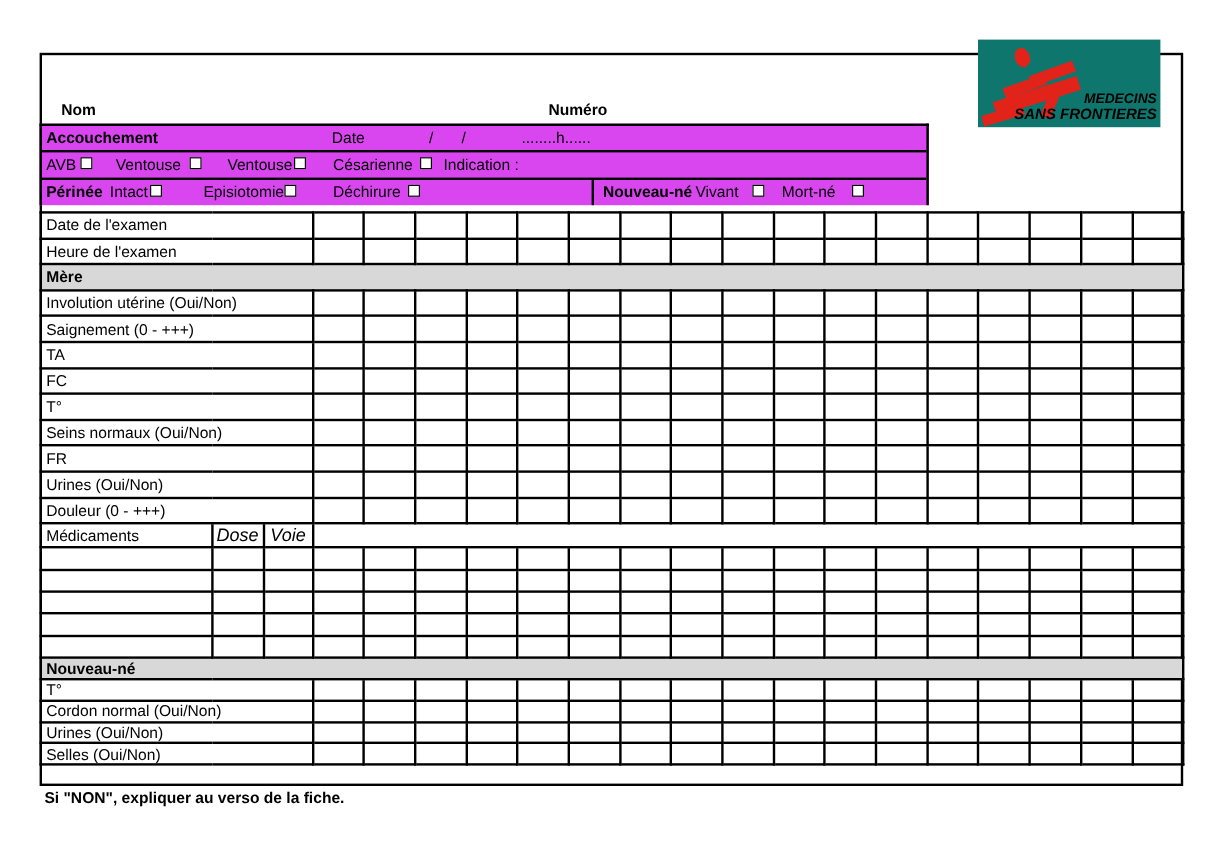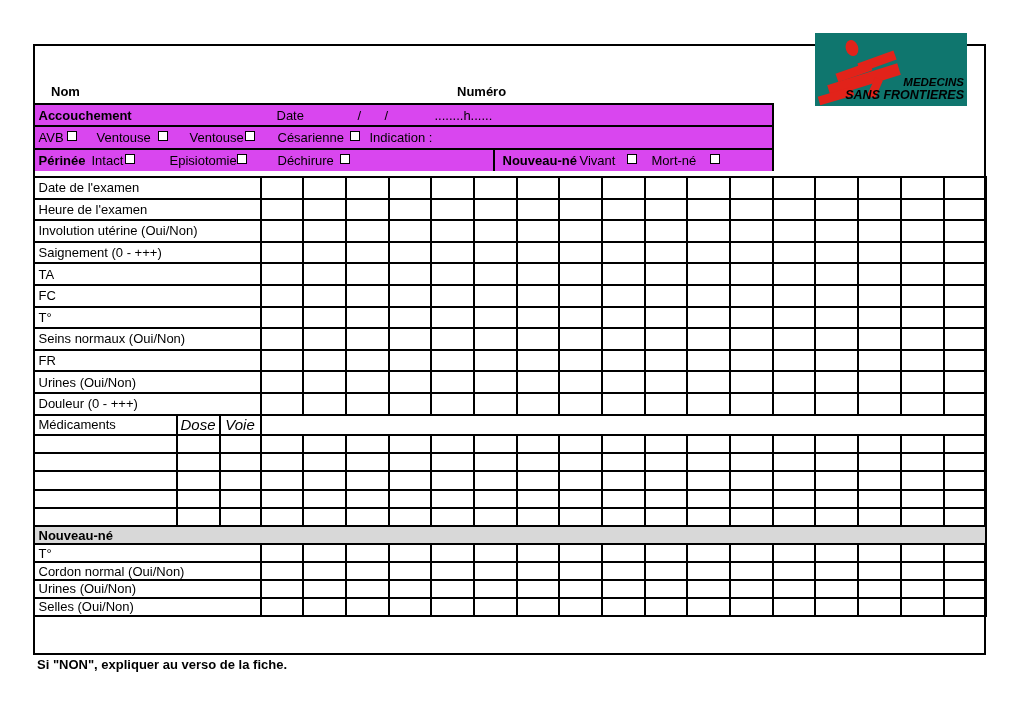--- a/index.html
+++ b/index.html
@@ -155,20 +155,23 @@
             <td class="cell"></td>
             <td class="cell"></td>
             <td class="cell"></td>
             <td class="cell"></td>
             <td class="cell"></td>
             <td class="cell"></td>
             <td class="cell"></td>
             <td class="cell"></td>
           </tr>
           <tr class="r-main">
+            <td class="sec" colspan="20">Mère</td>
+          </tr>
+          <tr class="r-main">
             <td class="lab" colspan="3">Involution utérine (Oui/Non)</td>
             <td class="cell"></td>
             <td class="cell"></td>
             <td class="cell"></td>
             <td class="cell"></td>
             <td class="cell"></td>
             <td class="cell"></td>
             <td class="cell"></td>
             <td class="cell"></td>
             <td class="cell"></td>

